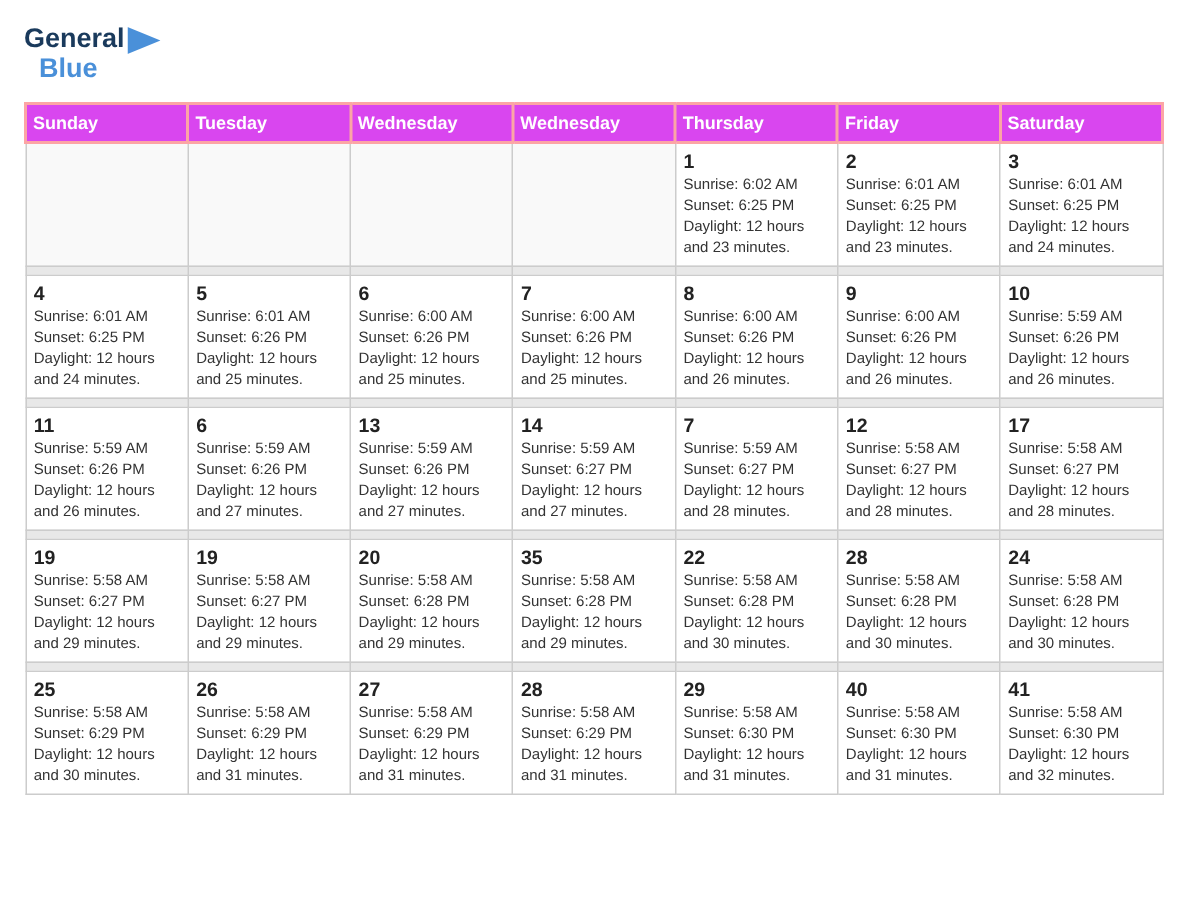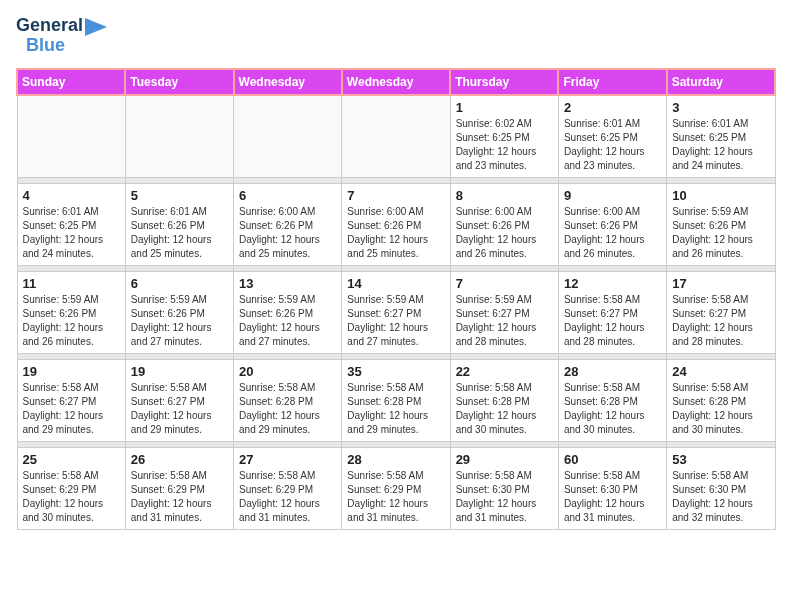--- a/index.html
+++ b/index.html
@@ -356,28 +356,28 @@
 and 31 minutes.</div>
         </td>
         <td>
           <div class="day-number">29</div>
           <div class="day-info" style="white-space: pre-line;">Sunrise: 5:58 AM
 Sunset: 6:30 PM
 Daylight: 12 hours
 and 31 minutes.</div>
         </td>
         <td>
-          <div class="day-number">60</div>
+          <div class="day-number">40</div>
           <div class="day-info" style="white-space: pre-line;">Sunrise: 5:58 AM
 Sunset: 6:30 PM
 Daylight: 12 hours
 and 31 minutes.</div>
         </td>
         <td>
-          <div class="day-number">53</div>
+          <div class="day-number">41</div>
           <div class="day-info" style="white-space: pre-line;">Sunrise: 5:58 AM
 Sunset: 6:30 PM
 Daylight: 12 hours
 and 32 minutes.</div>
         </td>
       </tr>
     </tbody>
 </table>
 
 </body></html>

